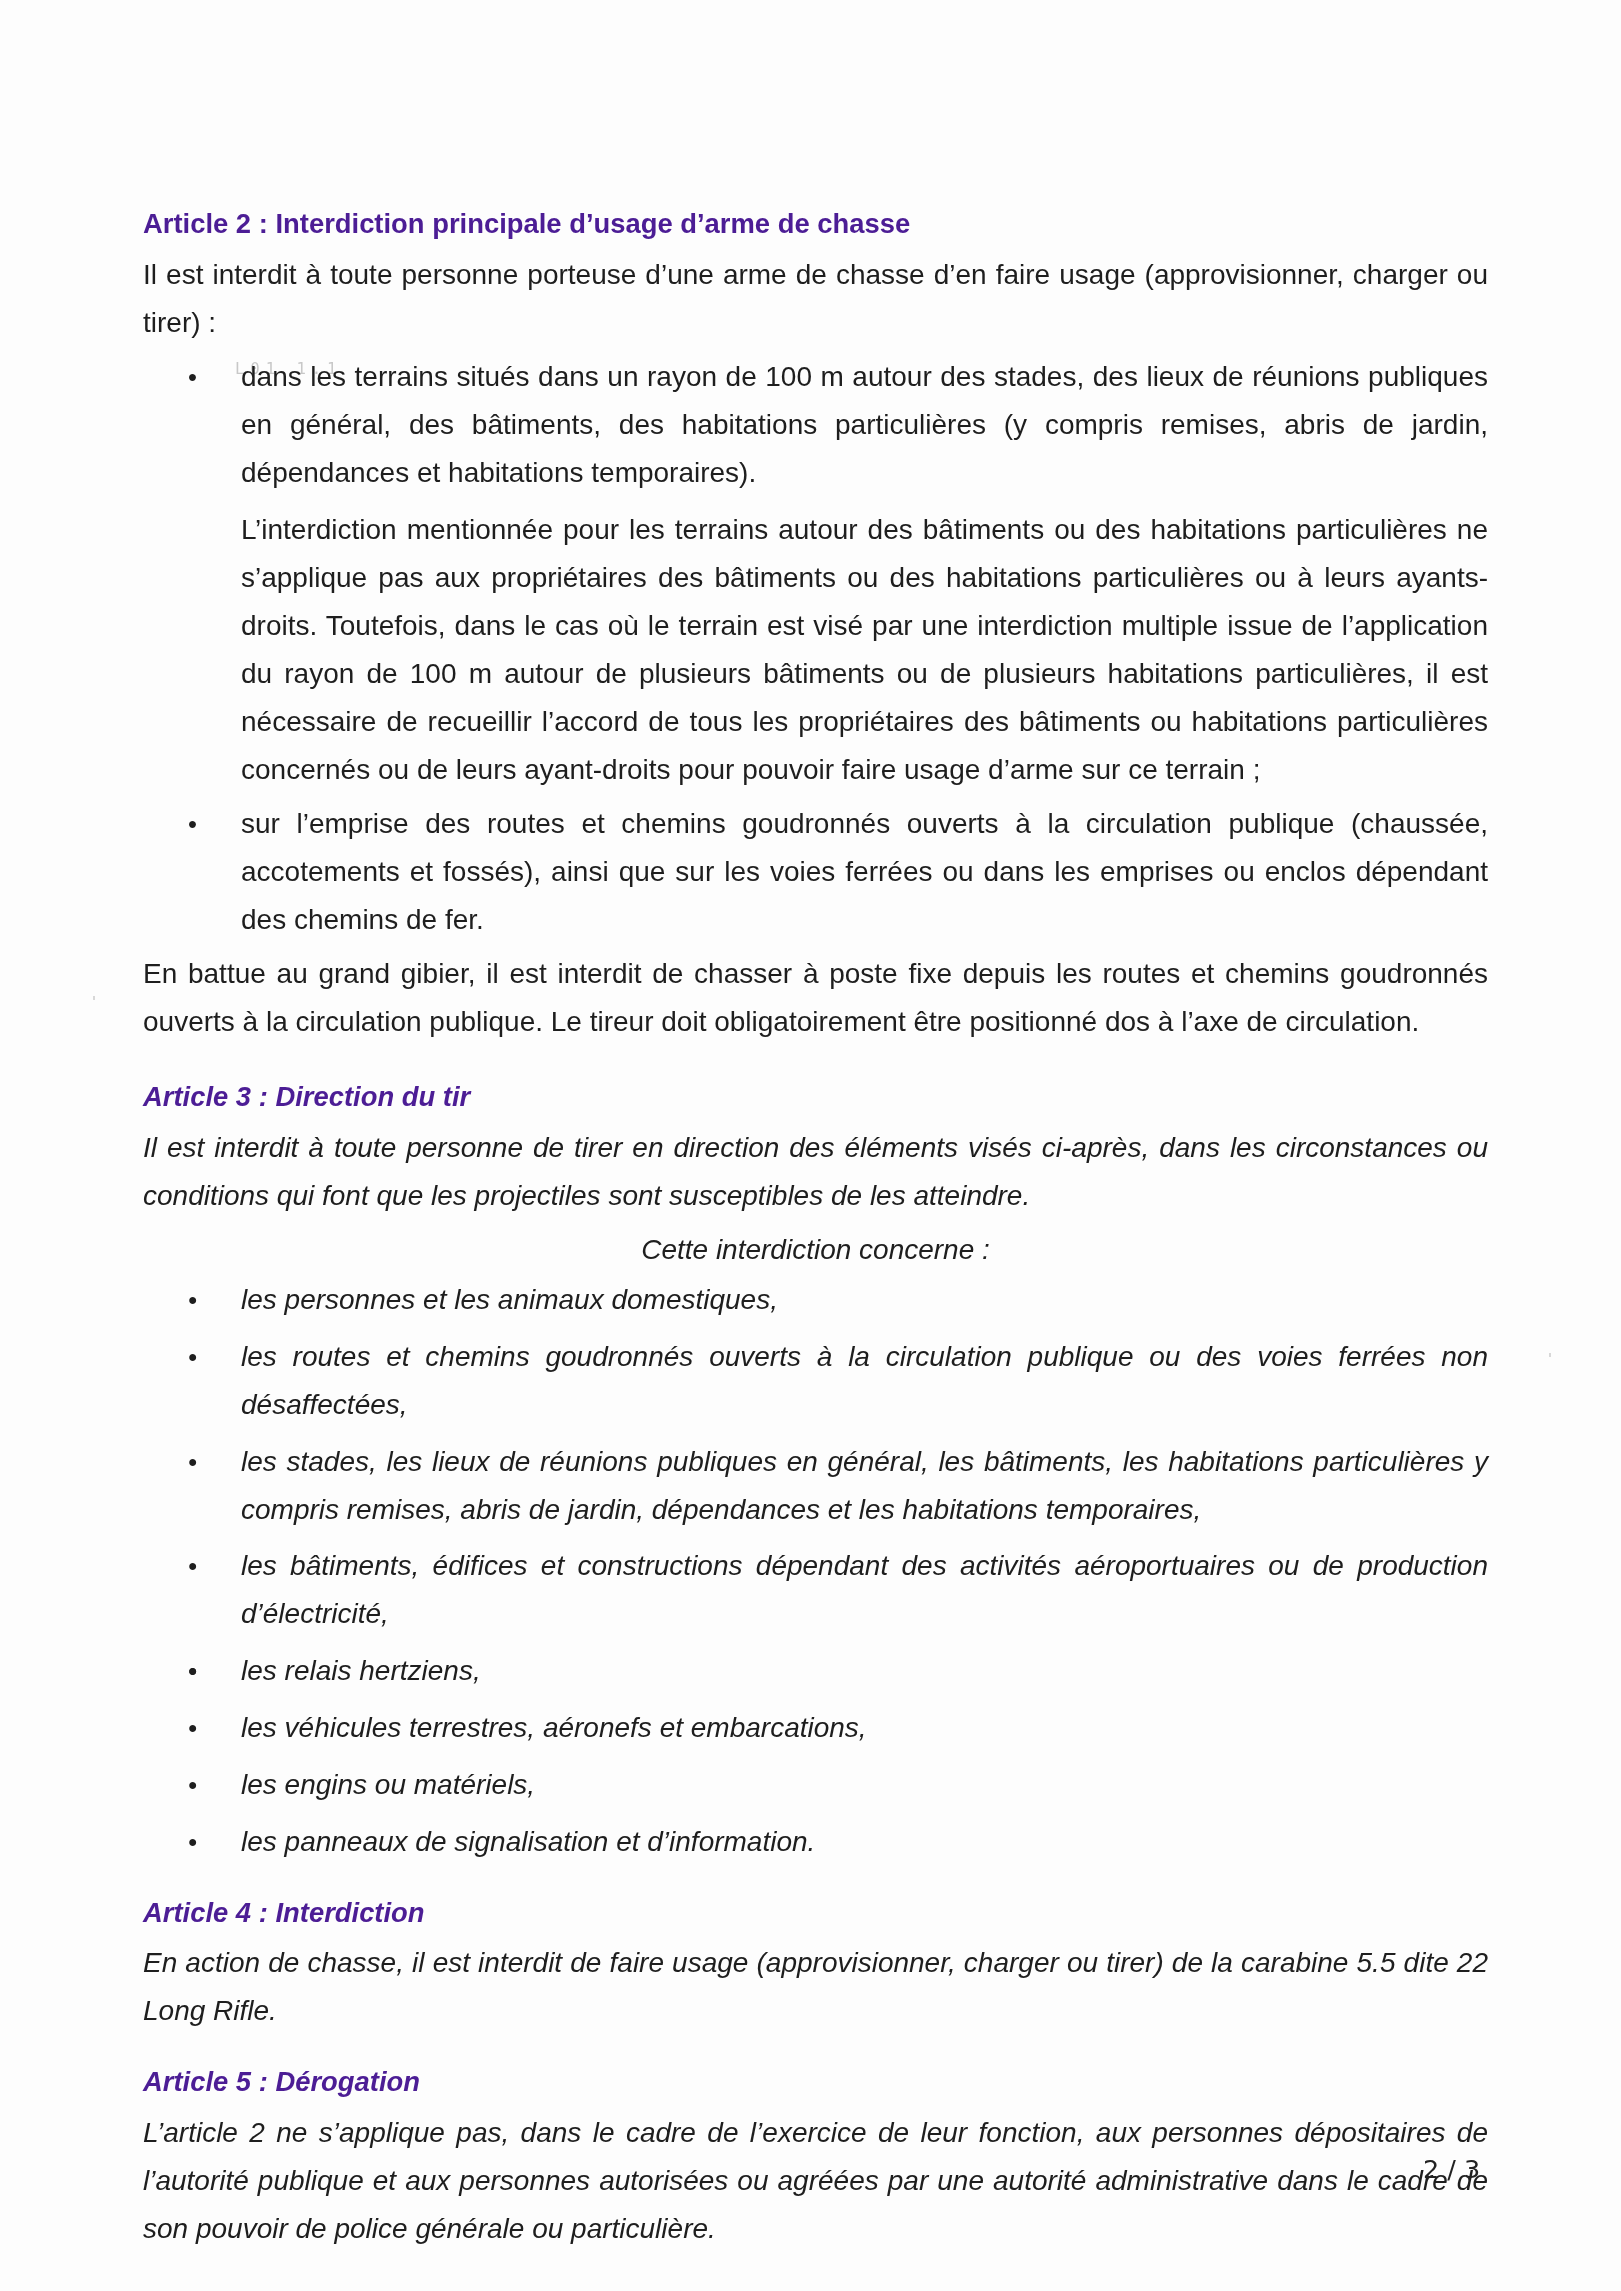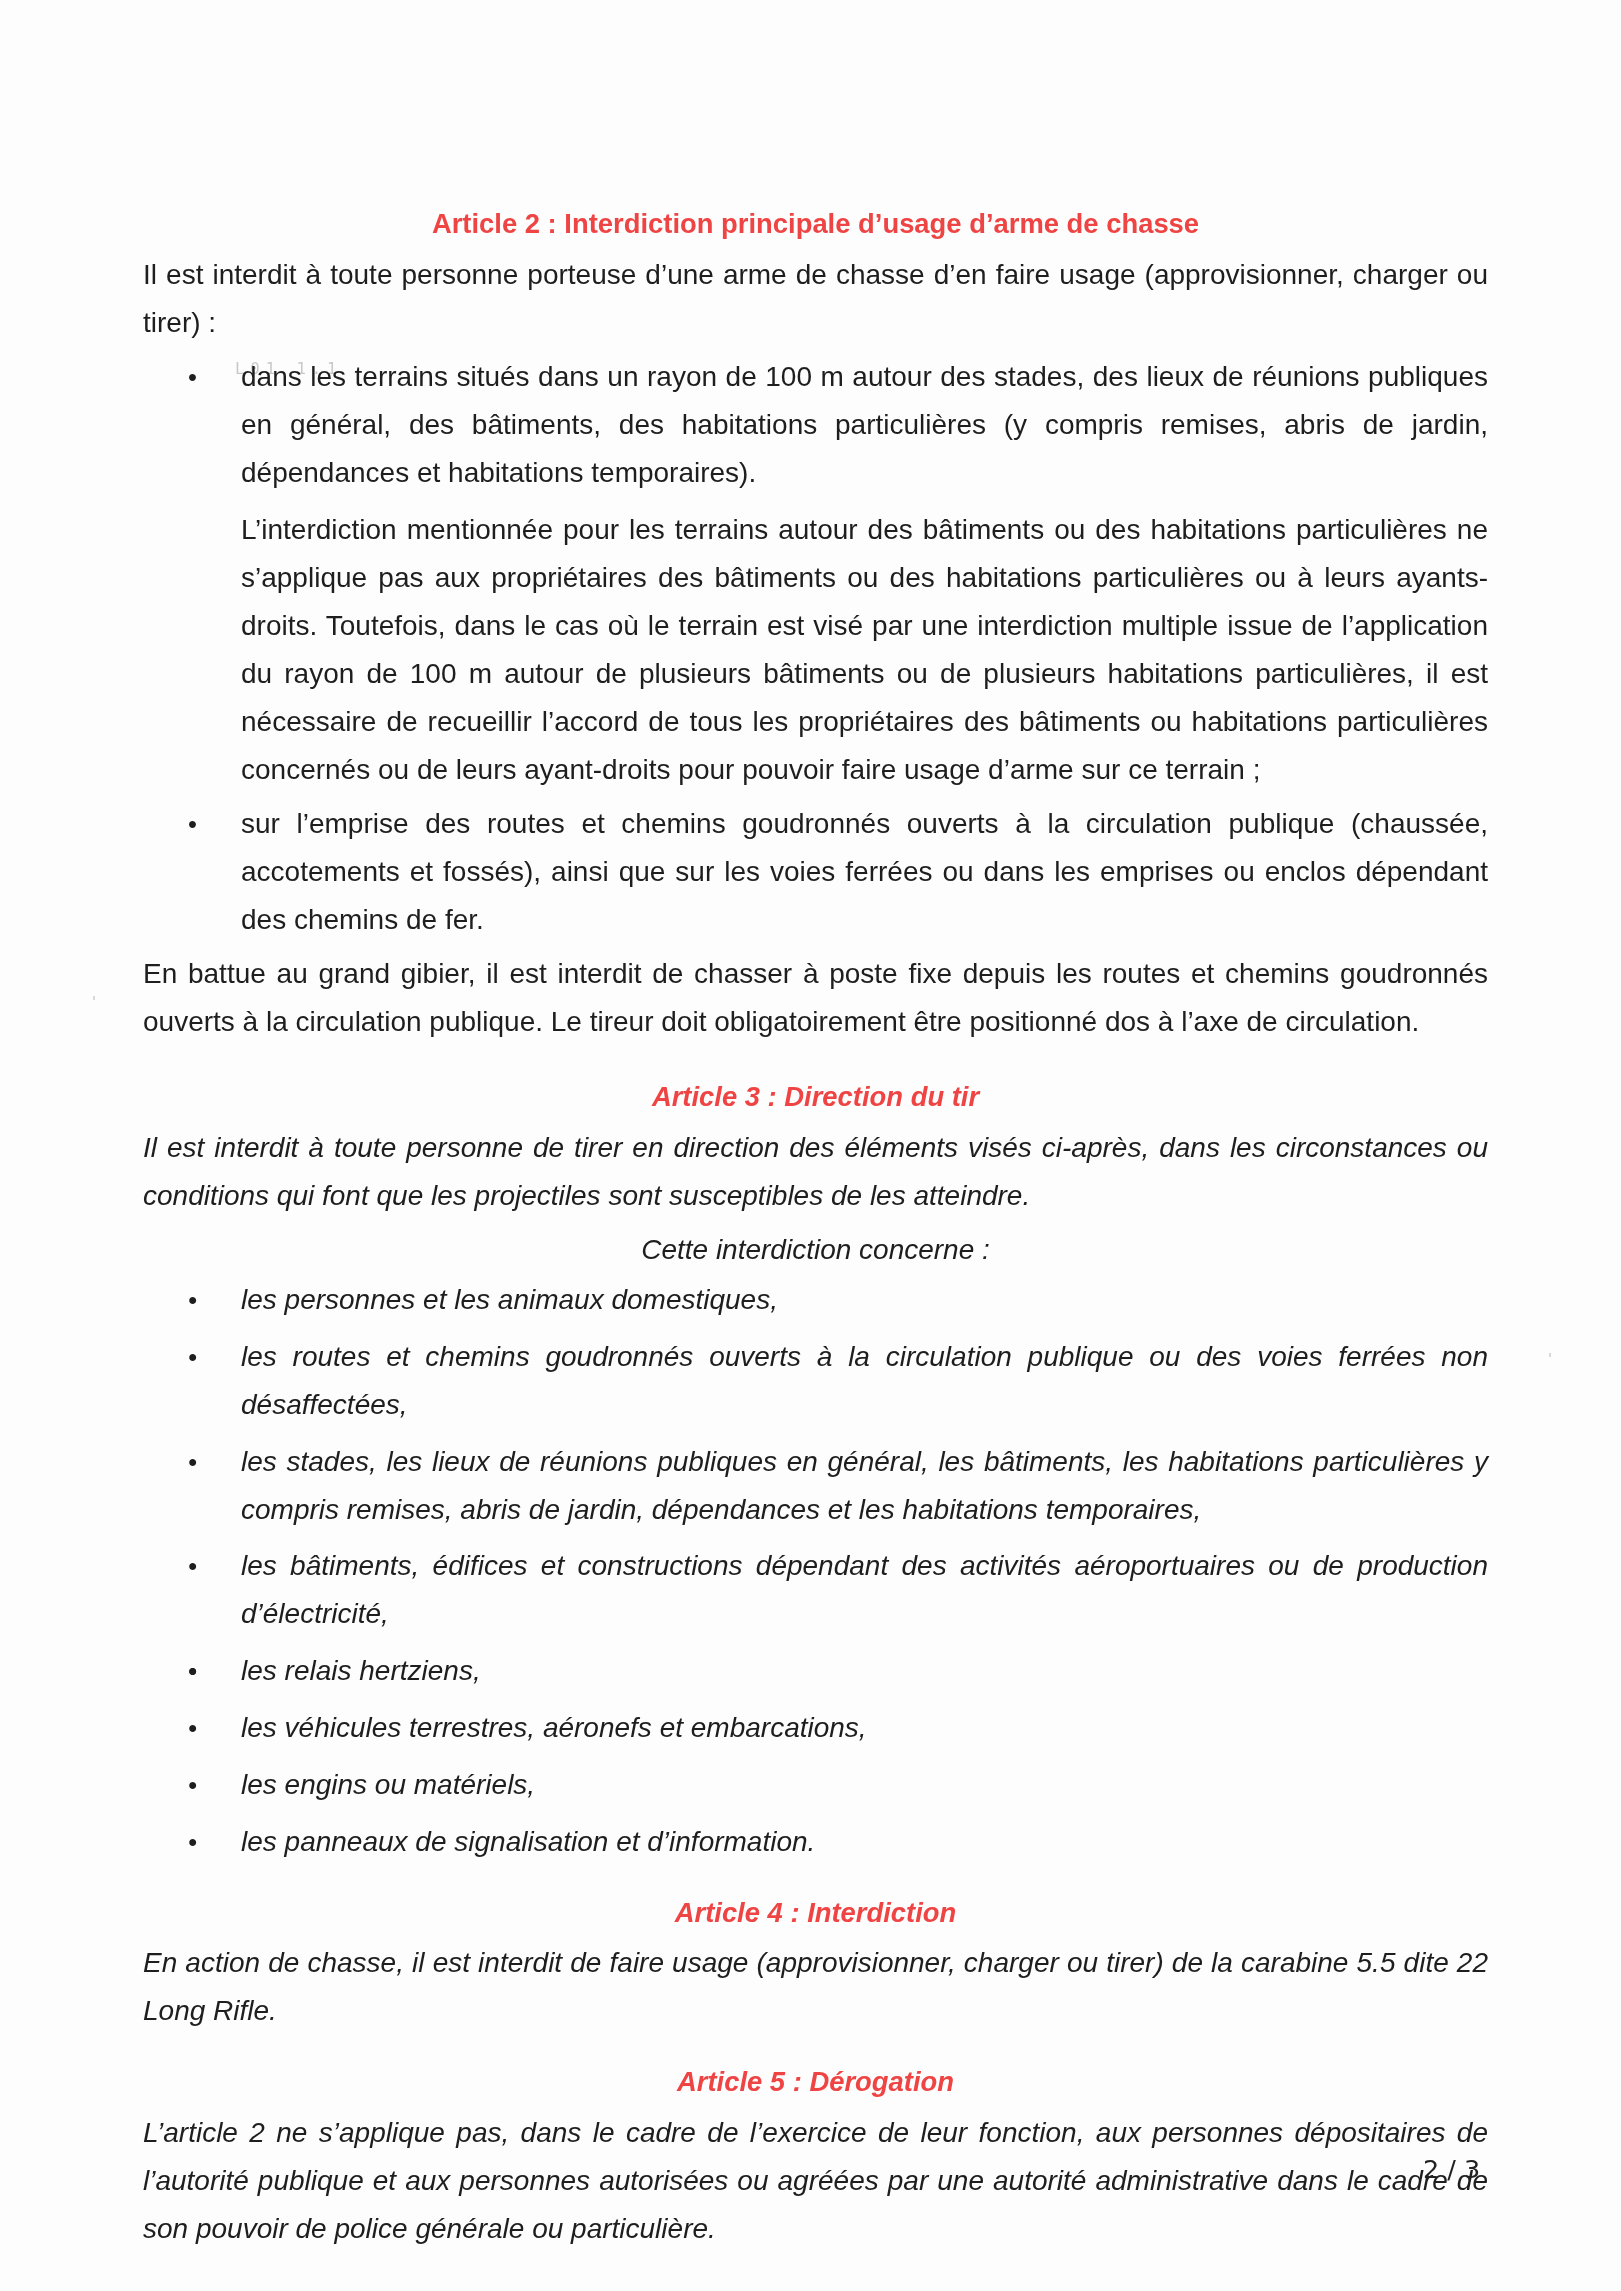--- a/index.html
+++ b/index.html
@@ -7,21 +7,21 @@
   .page {
     position: absolute; left: 0; top: 0; width: 1621px; height: 2292px;
     background: #fdfdfd;
     font-family: "Liberation Sans", sans-serif;
     color: #1e1e1e;
   }
   .content {
     position: absolute; left: 143px; top: 206px; width: 1345px;
   }
   .article-title {
-    font-weight: bold; font-size: 27.4px; line-height: 35px; margin: 0; color: #ef4444; text-align: center;
+    font-weight: bold; font-size: 27.4px; line-height: 35px; margin: 0; color: #4c1d95;
   }
   p, li {
     font-size: 28px; line-height: 48px; margin: 0; text-align: justify;
   }
   .para { margin-top: 9.8px; }
   ul.bullets { list-style: none; margin: 5.9px 0 0 0; padding: 0; }
   ul.bullets li { position: relative; padding-left: 98px; margin-top: 0; }
   ul.bullets li .dot { position: absolute; left: 45px; top: 0; font-size: 25.5px; }
   ul.bullets li + li { margin-top: 7.8px; }
   .sub-para { padding-left: 98px; margin-top: 9.8px; }

